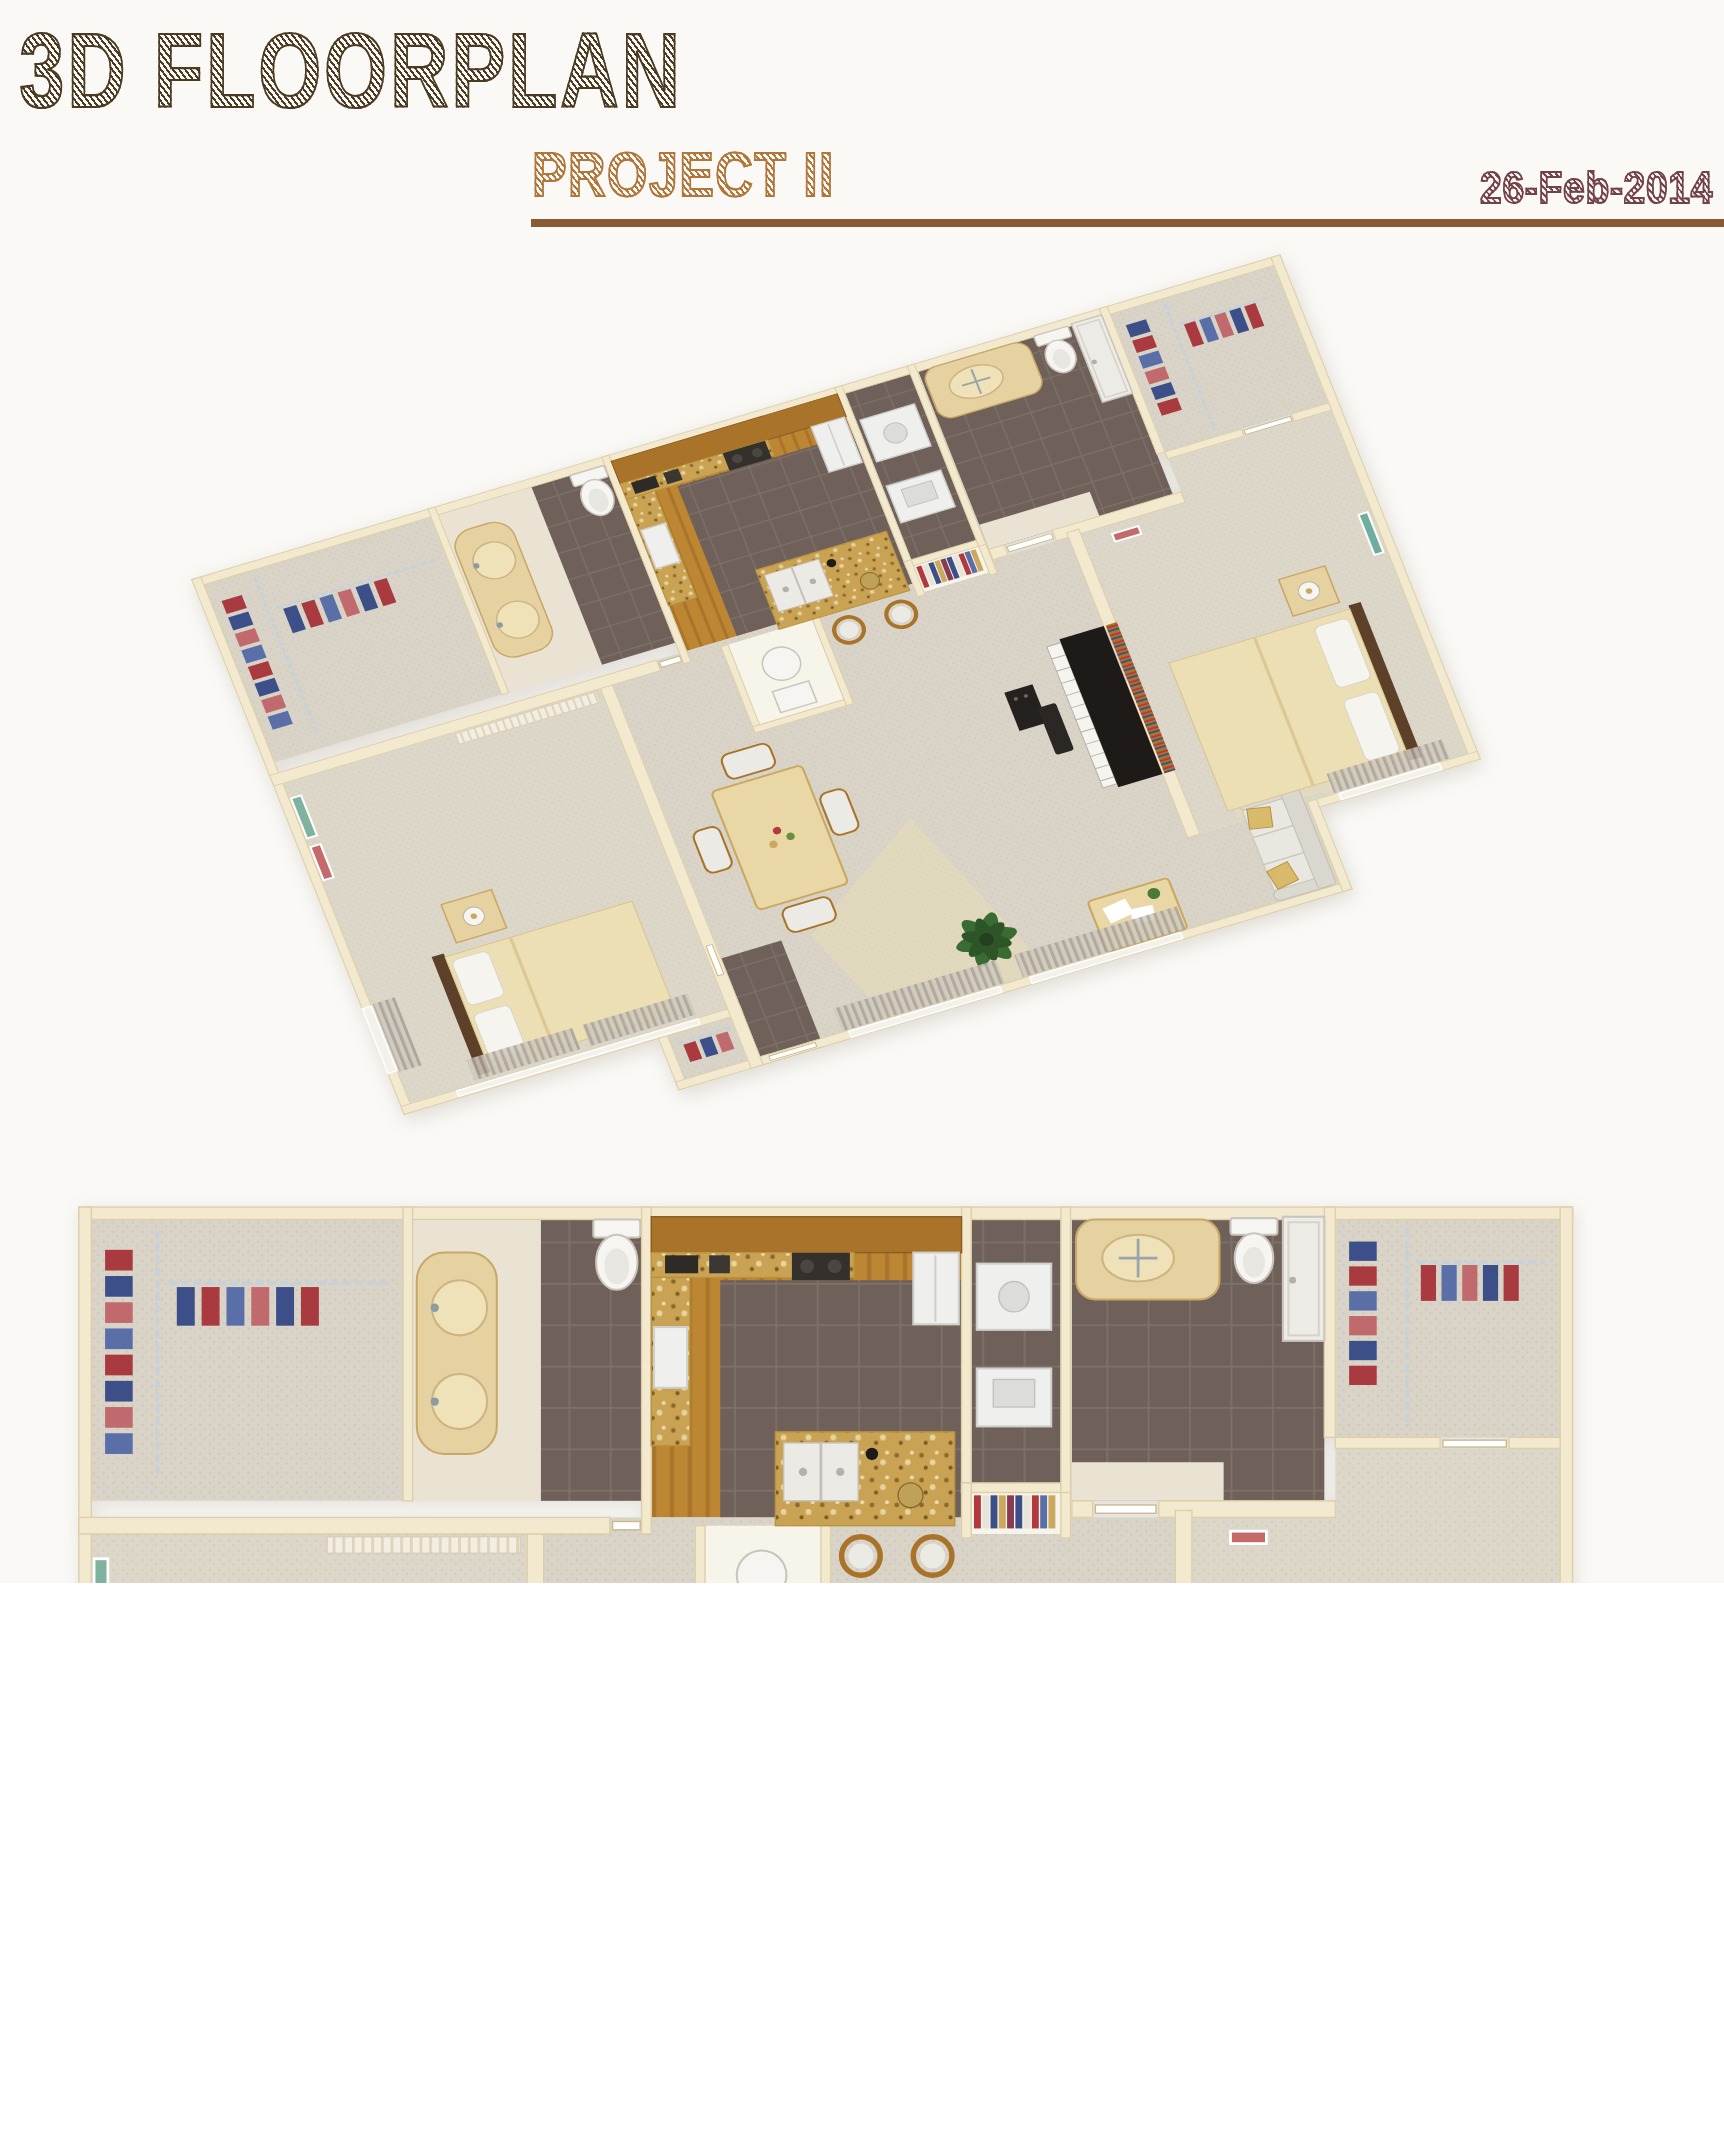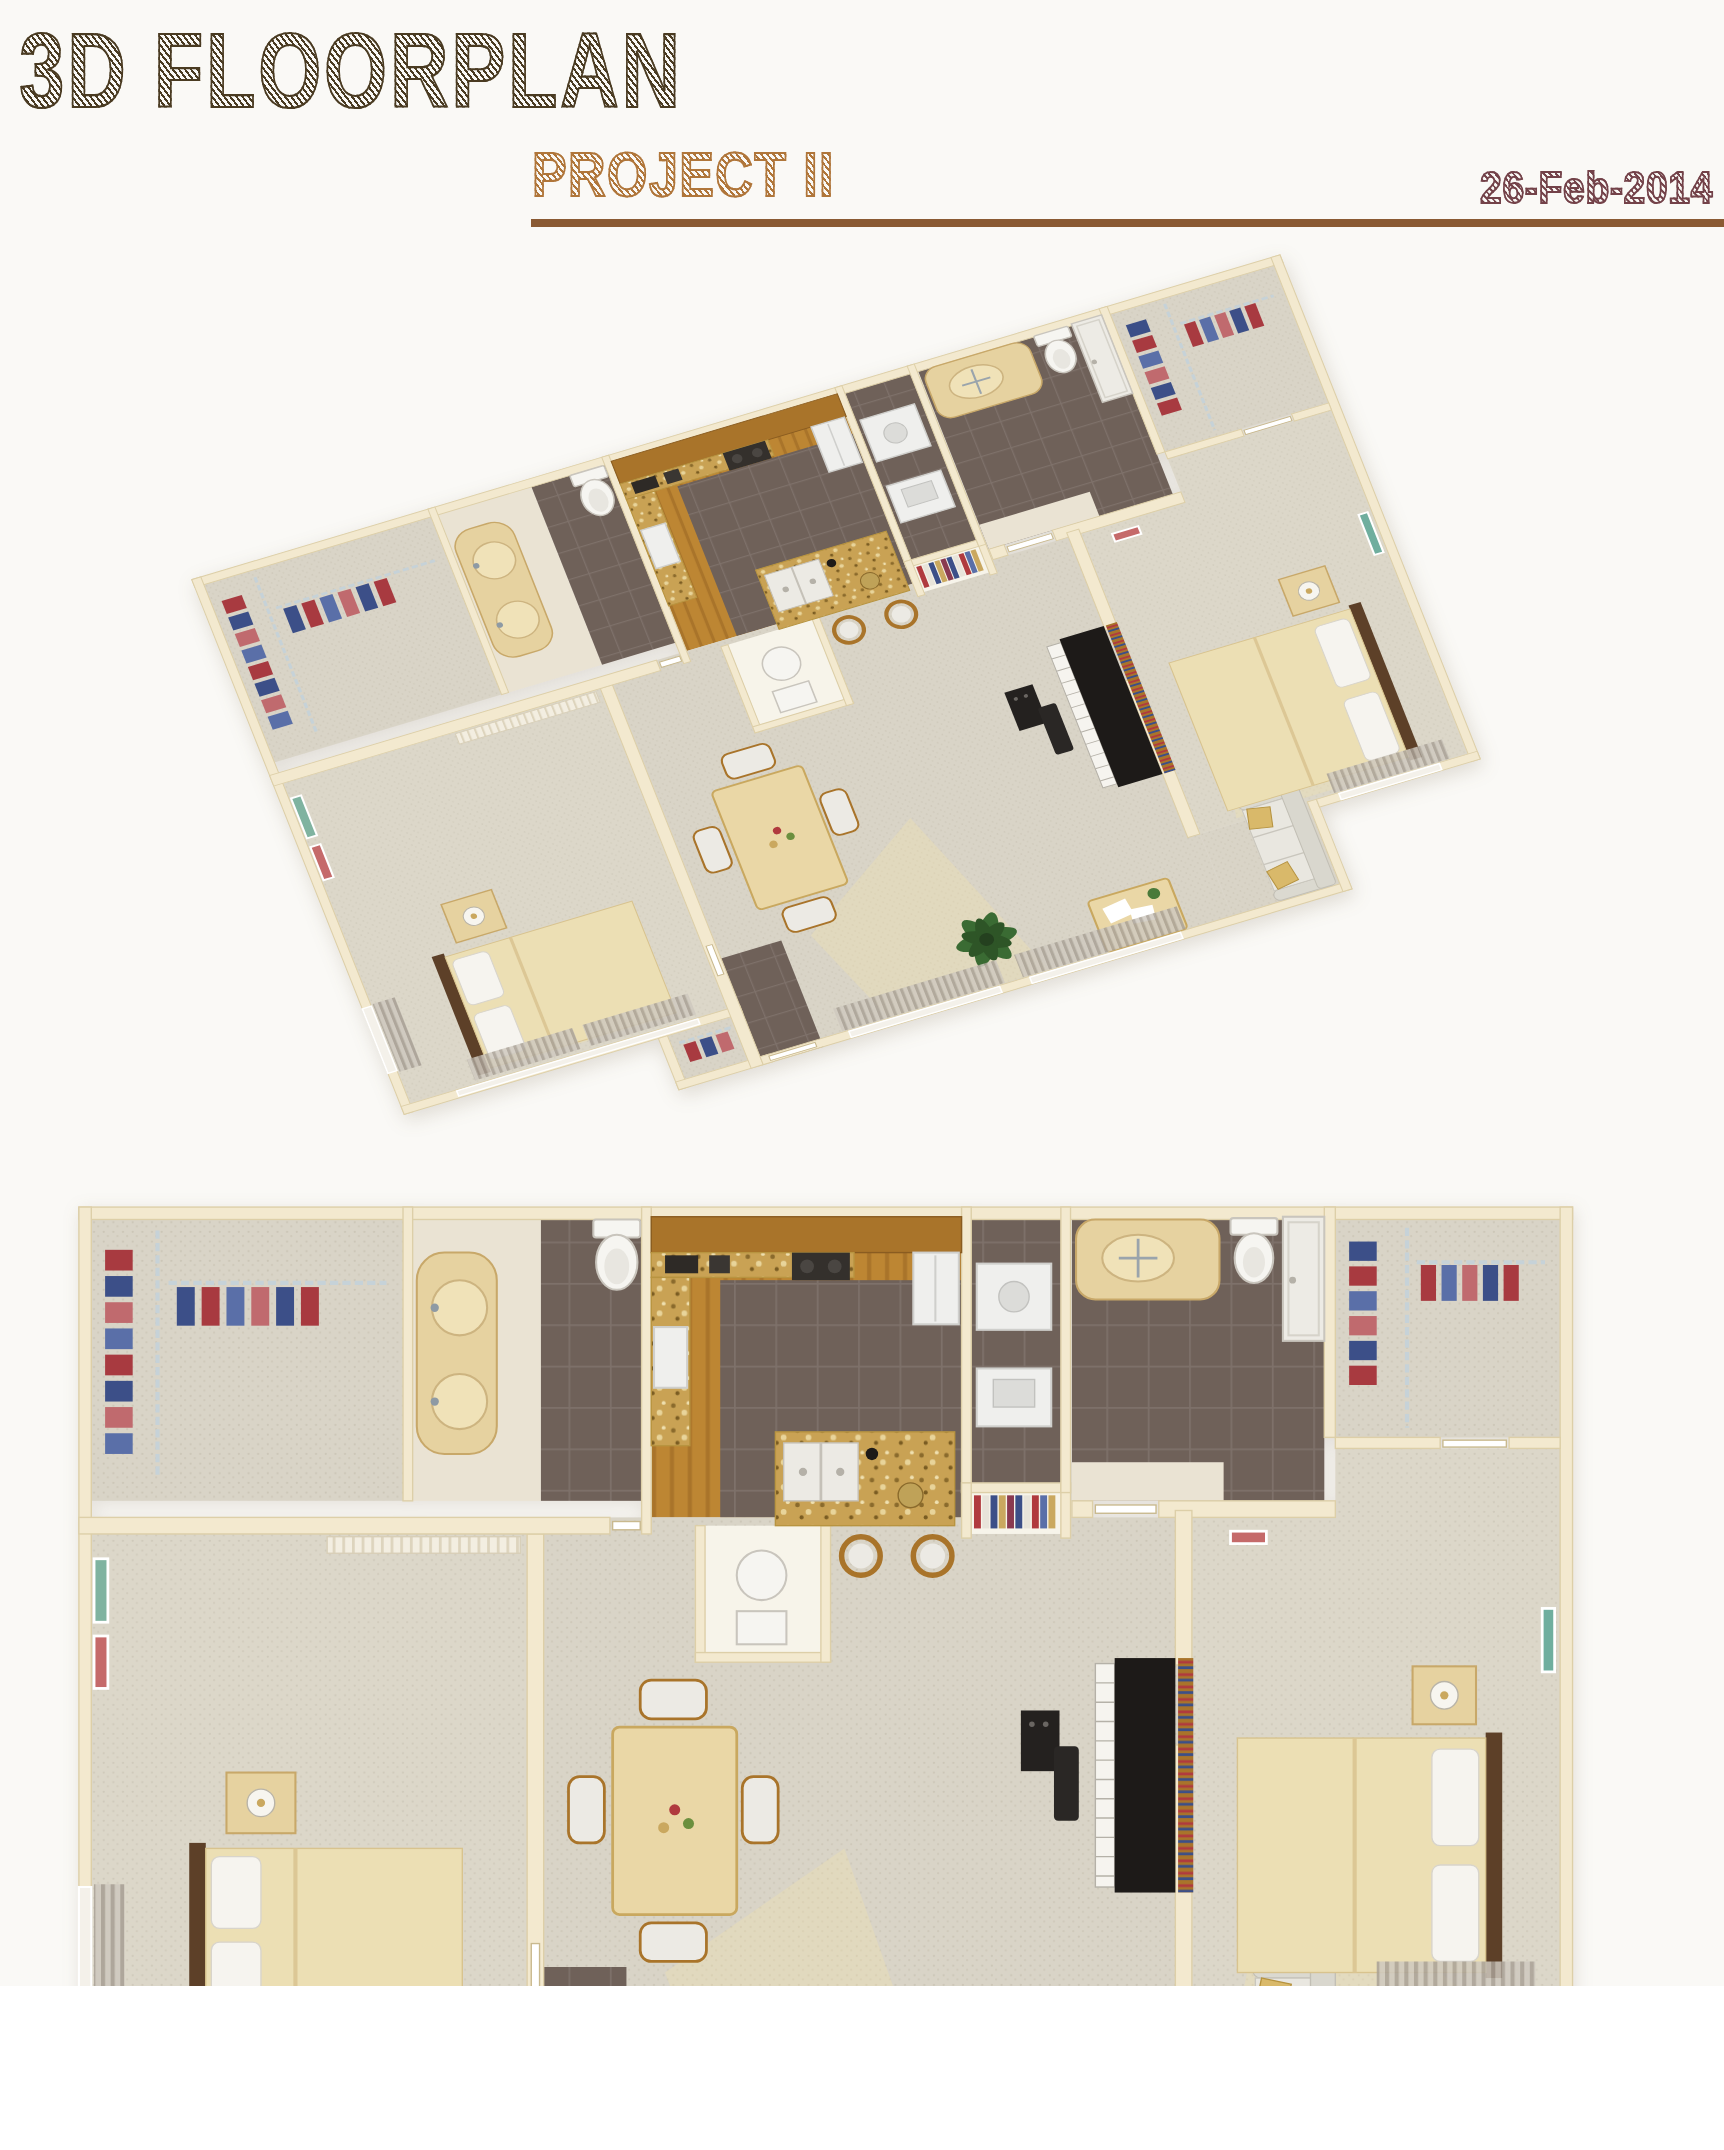--- a/index.html
+++ b/index.html
@@ -3,21 +3,21 @@
 <meta charset="utf-8">
 <style>
   :root{
     --title-brown:#4a3b22; --subtitle-orange:#b0763a; --date-maroon:#734249;
     --rule-brown:#8a5a33; --page-bg:#faf9f6; --wall-cream:#f3e9cf;
     --carpet-beige:#d9d4c7; --wood-floor:#bd8633; --dark-tile:#6f6159; --granite-gold:#c9a254;
   }
   *{margin:0;padding:0;box-sizing:border-box;}
   html,body{background:#ffffff;}
   body{font-family:"Liberation Sans", sans-serif;}
-  .page{position:relative;width:1724px;height:1986px;background:var(--page-bg);overflow:hidden;}
+  .page{position:relative;width:1724px;height:1583px;background:var(--page-bg);overflow:hidden;}
   .hatch{color:var(--c);font-weight:bold;white-space:nowrap;}
   @supports (-webkit-background-clip:text){
     .hatch{
       color:transparent;
       -webkit-text-stroke:1.7px var(--c);
       background:repeating-linear-gradient(45deg,var(--c) 0 1.8px, rgba(255,255,255,0) 1.8px 4.3px);
       -webkit-background-clip:text;background-clip:text;
     }
   }
   .title{--c:var(--title-brown);position:absolute;left:19.3px;top:11px;font-size:81px;letter-spacing:2.8px;transform:scaleY(1.30);transform-origin:top left;}

